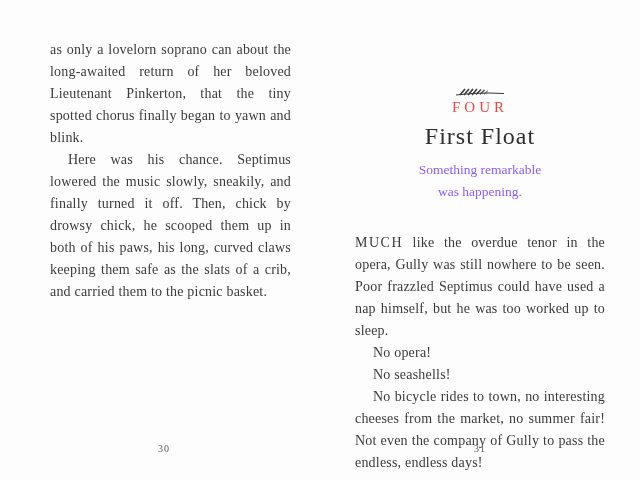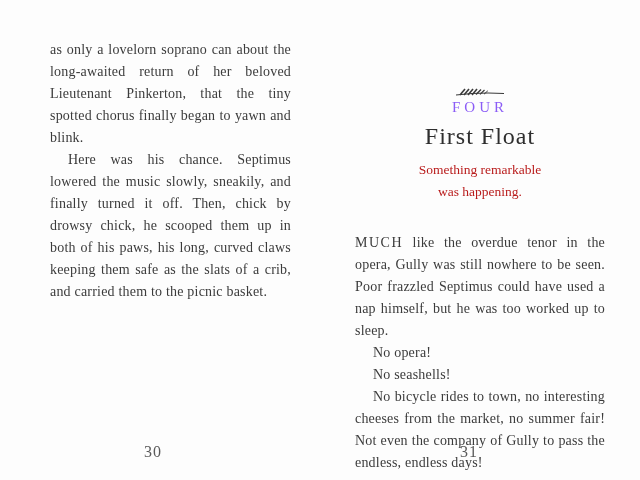--- a/index.html
+++ b/index.html
@@ -29,44 +29,45 @@
   }
   .body-text p.indent { text-indent: 18px; }
 
   
   .chapter-head { text-align: center; }
   .ornament-wrap { margin-top: 84px; height: 12px; }
   .chapter-number {
     margin-top: 3px;
     font-size: 15px;
     letter-spacing: 4px;
-    color: #8b5cf6;
+    color: #ef4444;
   }
   .chapter-title {
     margin-top: 7px;
     font-size: 24px;
     letter-spacing: 1px;
     color: #2e2e2e;
   }
   .chapter-subtitle {
     margin-top: 9px;
     font-size: 13.5px;
     line-height: 22px;
-    color: #b91c1c;
+    color: #8b5cf6;
   }
   .rp-body { margin-top: 29px; }
   .lead-word { letter-spacing: 1.5px; }
 
   
   .folio {
     position: absolute;
     top: 443px;
-    font-size: 16px;
+    font-size: 10px;
     letter-spacing: 1px;
     color: #5a5a5a;
+    text-align: center;
     width: 40px;
   }
   .folio-left  { left: 144px; }
   .folio-right { left: 460px; }
 </style>
 </head>
 <body>
 
 <div class="spread">
 

